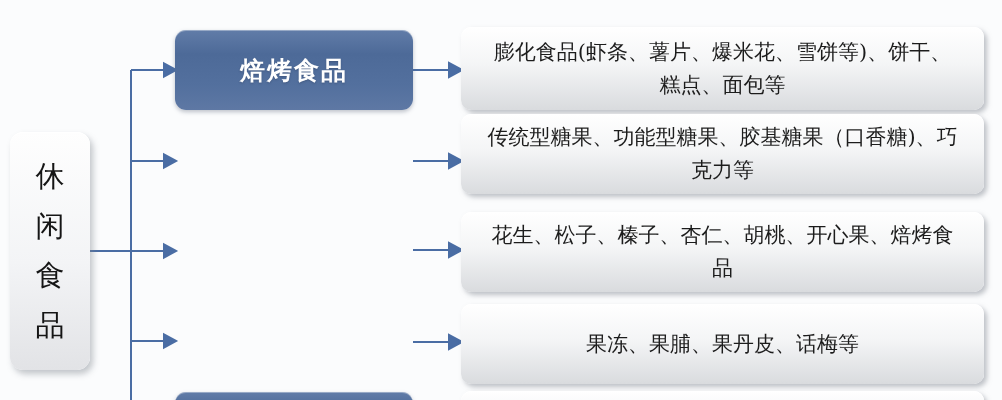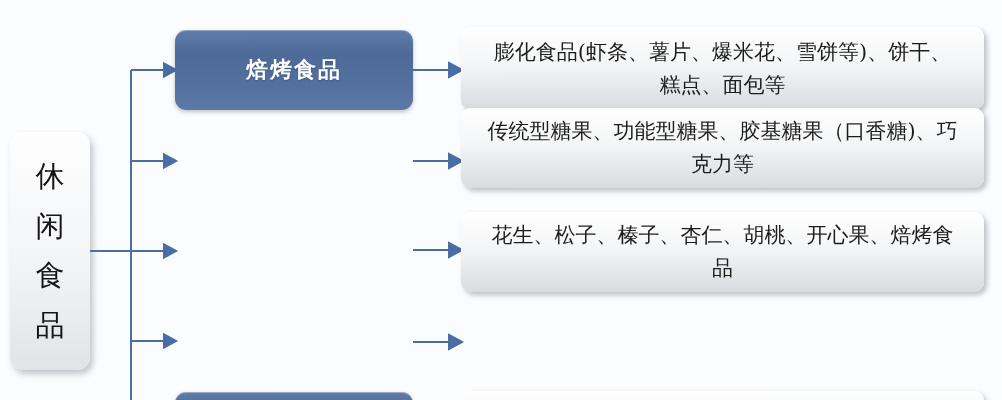--- a/index.html
+++ b/index.html
@@ -21,41 +21,41 @@
     font-family:"DejaVu Serif",serif;
     font-size:29px;color:#151515;line-height:1;
   }
 
   
   .cat-box{
     position:absolute;left:175px;width:238px;border-radius:11px;
     background:linear-gradient(180deg,#617ca8 0%,#4d6a98 30%,#53709e 70%,#5e78a4 100%);
     box-shadow:0 2px 4px rgba(95,105,125,.4), inset 0 1px 0 rgba(255,255,255,.35);
     display:flex;align-items:center;justify-content:center;
-    color:#ffffff;font-size:22px;font-weight:600;letter-spacing:2px;
+    color:#ffffff;font-size:25px;font-weight:600;letter-spacing:2px;
     text-shadow:0 1px 2px rgba(40,55,85,.4);
   }
   .cat-r1{top:30px;height:80px;}
   .cat-r2{top:122px;height:78px;}
   .cat-r3{top:211px;height:78px;}
   .cat-r4{top:302px;height:79px;}
   .cat-r5{top:392px;height:55px;}
 
   
   .desc-box{
     position:absolute;left:461px;width:523px;border-radius:10px;
     background:linear-gradient(180deg,#ffffff 0%,#f4f5f6 45%,#d9dbde 100%);
     box-shadow:3px 3px 5px rgba(128,133,143,.5), inset 0 1px 0 #ffffff;
     display:flex;align-items:center;justify-content:center;
     padding:4px 26px;box-sizing:border-box;
     font-family:"DejaVu Serif",serif;
     font-size:21px;line-height:33px;color:#1c1c1c;text-align:center;
   }
   .desc-r1{top:27px;height:83px;}
-  .desc-r2{top:108px;height:80px;text-align:center;}
+  .desc-r2{top:114px;height:80px;text-align:center;}
   .desc-r3{top:212px;height:80px;}
   .desc-r4{top:304px;height:80px;}
   .desc-r5{top:391px;height:55px;}
 </style>
 </head>
 <body>
 
 <div class="canvas">
 
   <svg class="connectors" viewBox="0 0 1002 400" xmlns="http://www.w3.org/2000/svg">
@@ -101,17 +101,20 @@
 
   <div class="desc-box desc-r1">
     <span>膨化食品(虾条、薯片、爆米花、雪饼等)、饼干、糕点、面包等</span>
   </div>
   <div class="desc-box desc-r2">
     <span>传统型糖果、功能型糖果、胶基糖果（口香糖)、巧克力等</span>
   </div>
   <div class="desc-box desc-r3">
     <span>花生、松子、榛子、杏仁、胡桃、开心果、焙烤食品</span>
   </div>
+  <div class="desc-box desc-r4">
+    <span>果冻、果脯、果丹皮、话梅等</span>
+  </div>
   <div class="desc-box desc-r5">
     <span></span>
   </div>
 
 </div>
 
 </body></html>

